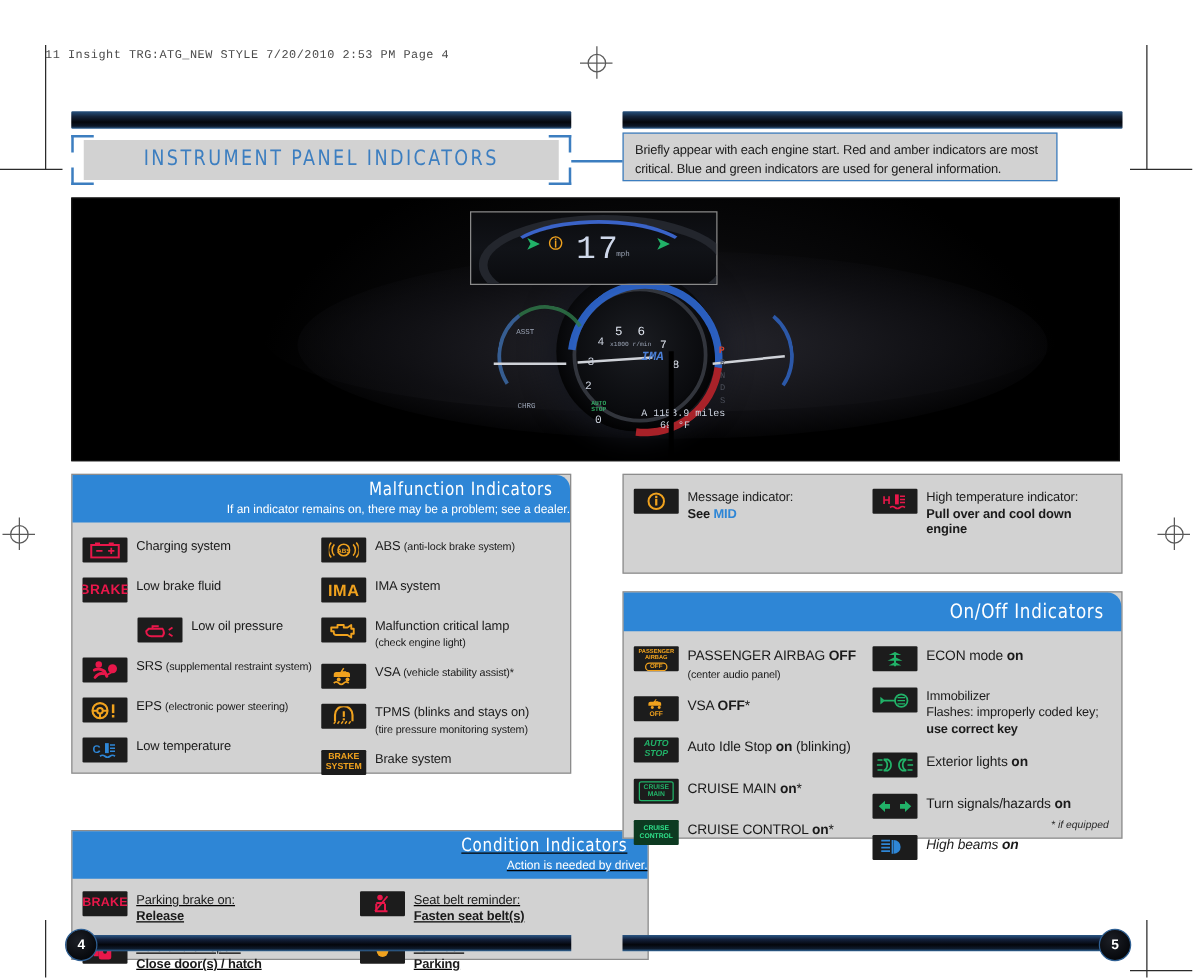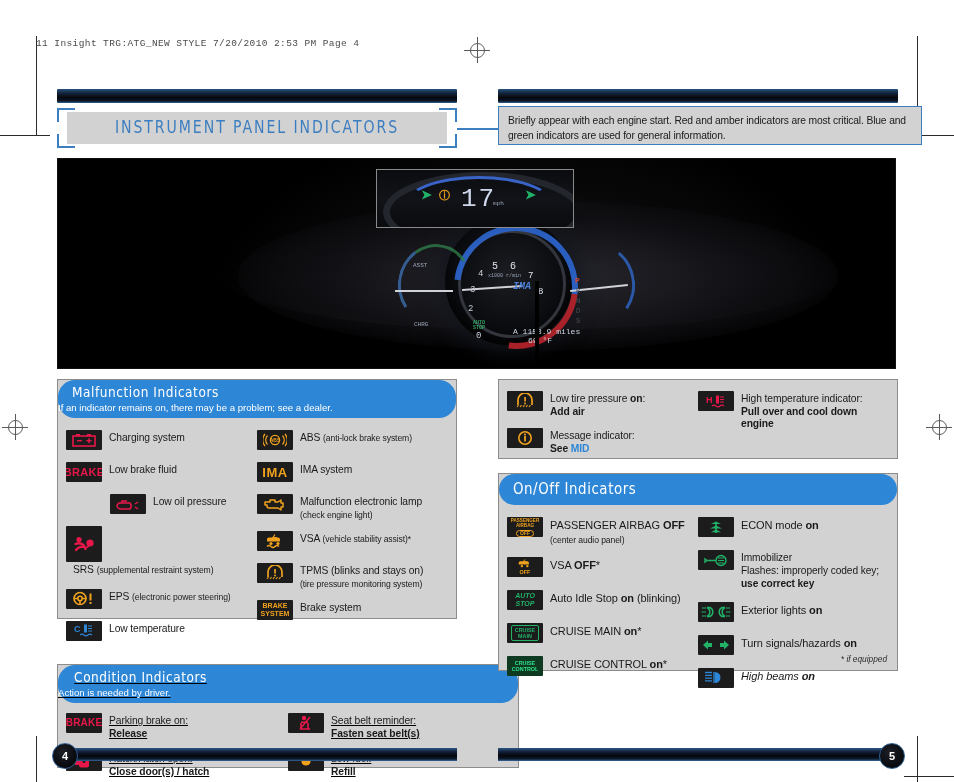--- a/index.html
+++ b/index.html
@@ -35,21 +35,21 @@
     font-size:17px;letter-spacing:2.1px;color:#3c7ec0;font-weight:400;
     transform:scaleX(.92);transform-origin:center;}
   .brk{position:absolute;width:16px;height:12px;border-color:#3c7ec0;border-style:solid;}
   .brk.tl{left:0;top:0;border-width:2px 0 0 2px;}
   .brk.tr{right:0;top:0;border-width:2px 2px 0 0;}
   .brk.bl{left:0;bottom:0;border-width:0 0 2px 2px;}
   .brk.br{right:0;bottom:0;border-width:0 2px 2px 0;}
   .connector{position:absolute;left:457px;top:92px;width:42px;height:2px;background:#3c7ec0;}
 
   
-  .note{position:absolute;left:498px;top:70px;width:424px;height:39px;
+  .note{position:absolute;left:498px;top:70px;width:348px;height:39px;
     background:#d2d2d2;border:1.5px solid #3c7ec0;box-sizing:border-box;}
   .note p{margin:0;padding:7px 9px 0 9px;font-size:10.3px;line-height:1.45;color:#1a1a1a;
     font-family:"Liberation Sans",sans-serif;letter-spacing:-.15px;}
 
   
   .photo{position:absolute;left:57px;top:122px;width:839px;height:211px;
     background:#000;overflow:hidden;border:1px solid #111;box-sizing:border-box;}
   .photo .dashsweep{position:absolute;left:150px;top:-40px;width:640px;height:210px;
     border-radius:50% 50% 45% 45%/70% 70% 30% 30%;
     background:radial-gradient(ellipse at 50% 95%,rgba(150,150,160,.30) 0%,rgba(60,60,70,.14) 45%,rgba(0,0,0,0) 72%);}
@@ -80,22 +80,22 @@
     border:1px solid #8a8a8a;
     background:linear-gradient(to bottom,#0b0c0f 0%,#111318 50%,#0a0b0e 100%);overflow:hidden;}
   .inset .arcband{position:absolute;left:6px;top:2px;width:186px;height:66px;border-radius:50%;
     border:7px solid #23262d;border-bottom-color:#4b4f58;}
   .inset .blue{position:absolute;left:26px;top:6px;width:146px;height:54px;border-radius:50%;
     border:3px solid transparent;border-top-color:#3a63c8;}
   .spl{position:absolute;left:477px;top:122px;width:4px;height:211px;background:#000;}
 
   
   .panel{position:absolute;background:#d2d2d2;border:1px solid #8c8c8c;box-sizing:border-box;}
-  .panel-hd{background:#2e86d6;color:#ffffff;text-align:left;padding:4px 0 5px 0;
-    border-top-right-radius:11px;border-radius:17px;}
+  .panel-hd{background:#2e86d6;color:#ffffff;text-align:right;padding:4px 0 5px 0;
+    border-top-right-radius:11px;}
   .panel-hd .h1{font-family:"DejaVu Sans Condensed","Liberation Sans Narrow","Liberation Sans",sans-serif;
     font-size:14.5px;letter-spacing:.6px;line-height:1.15;transform:scaleX(.93);display:block;}
   .panel-hd .h2{font-size:9.6px;line-height:1.2;display:block;margin-top:1px;
     font-family:"Liberation Sans",sans-serif;}
 
   .grid2{display:flex;}
   .grid2 .cl{width:50%;}
   .row{display:flex;align-items:flex-start;}
   .ico{width:36px;height:20px;flex:0 0 36px;background:#1c1c1c;border-radius:1px;
     position:relative;overflow:hidden;}
@@ -254,21 +254,21 @@
                 <svg width="26" height="15" viewBox="0 0 26 15">
                   <path d="M4 6 h11 a5 5 0 0 1 0 6 h-9 a4 4 0 0 1 -4 -4 z" fill="none" stroke="#e8174a" stroke-width="1.6"></path>
                   <path d="M7 6 v-2 h5" fill="none" stroke="#e8174a" stroke-width="1.5"></path>
                   <path d="M20 7 l3 -2 M20 10 l3 2" stroke="#e8174a" stroke-width="1.4"></path>
                 </svg>
               </div>
           </div>
           <div class="lbl"><span>Low oil pressure</span></div>
         </div>
 
-        <div class="row" style="margin-bottom:12px;flex-direction:column;">
+        <div class="row" style="margin-bottom:12px;">
           <div class="ico">
             <div class="g">
                 <svg width="24" height="16" viewBox="0 0 24 16">
                   <circle cx="7" cy="3.5" r="2.6" fill="#e8174a"></circle>
                   <path d="M3.5 8 q4 -2 8 1 l2 4" stroke="#e8174a" stroke-width="2.4" fill="none" stroke-linecap="round"></path>
                   <path d="M4 14 q3 -4 7 -3" stroke="#e8174a" stroke-width="2.2" fill="none" stroke-linecap="round"></path>
                   <circle cx="18" cy="7" r="3.6" fill="#e8174a"></circle>
                   <path d="M13.5 12 l3.5 -2" stroke="#e8174a" stroke-width="1.6"></path>
                 </svg>
               </div>
@@ -332,21 +332,21 @@
         </div>
 
         <div class="row" style="margin-bottom:10px;">
           <div class="ico">
             <div class="g">
                 <svg width="27" height="15" viewBox="0 0 27 15">
                   <path d="M5 5 h3 v-2 h5 v2 h3 l3 -2 v3 h2 v4 h-2 v3 l-3 -2 h-9 a2 2 0 0 1 -2 -2 v-1 h-2 v-3 z" fill="none" stroke="#f0a21e" stroke-width="1.5" stroke-linejoin="round"></path>
                 </svg>
               </div>
           </div>
-          <div class="lbl"><span>Malfunction electronic lamp</span><br><span class="sm">(check engine light)</span></div>
+          <div class="lbl"><span>Malfunction critical lamp</span><br><span class="sm">(check engine light)</span></div>
         </div>
 
         <div class="row" style="margin-bottom:12px;">
           <div class="ico">
             <div class="g">
                 <svg width="22" height="16" viewBox="0 0 22 16">
                   <path d="M5 4.5 h9 a2 2 0 0 1 2 2 v2 h-13 v-2 a2 2 0 0 1 2 -2 z" fill="#f0a21e"></path>
                   <circle cx="7" cy="10.5" r="1.6" fill="#f0a21e"></circle>
                   <circle cx="14" cy="10.5" r="1.6" fill="#f0a21e"></circle>
                   <path d="M3 13.5 q2 -2 4 0 q2 2 4 0 q2 -2 4 0" stroke="#f0a21e" stroke-width="1.3" fill="none"></path>
@@ -435,45 +435,30 @@
         </div>
         <div class="row">
           <div class="ico">
             <div class="g">
                 <svg width="16" height="16" viewBox="0 0 16 16">
                   <circle cx="8" cy="8" r="4.6" fill="#f0a21e"></circle>
                 </svg>
               </div>
           </div>
           <div class="lbl">
-            <span>Low fuel:</span><br><b>Refill</b>
+            <span>Low fuel:</span><br><b>Parking</b>
           </div>
         </div>
       </div>
     </div>
   </div>
 
   <div class="panel" style="left:498px;top:343px;width:400px;height:80px;">
     <div class="grid2" style="padding:11px 8px 0 8px;">
       <div class="cl">
-        <div class="row" style="margin-bottom:10px;">
-          <div class="ico">
-            <div class="g">
-                <svg width="24" height="16" viewBox="0 0 24 16">
-                  <path d="M5 12 v-5 a7 7 0 0 1 14 0 v5" fill="none" stroke="#f0a21e" stroke-width="1.7"></path>
-                  <rect x="11.2" y="4" width="1.7" height="4.5" fill="#f0a21e"></rect>
-                  <rect x="11.2" y="9.6" width="1.7" height="1.7" fill="#f0a21e"></rect>
-                  <path d="M4 14 l1.5 -2 M7 14 l1.5 -2 M10 14 l1.5 -2 M13 14 l1.5 -2 M16 14 l1.5 -2" stroke="#f0a21e" stroke-width="1.1"></path>
-                </svg>
-              </div>
-          </div>
-          <div class="lbl">
-            <span>Low tire pressure </span><b>on</b><span>:</span><br><b>Add air</b>
-          </div>
-        </div>
         <div class="row">
           <div class="ico">
             <div class="g">
                 <svg width="18" height="16" viewBox="0 0 18 16">
                   <circle cx="9" cy="8" r="6.2" fill="none" stroke="#f0a21e" stroke-width="1.6"></circle>
                   <rect x="8.1" y="6" width="1.8" height="5.4" fill="#f0a21e"></rect>
                   <rect x="8.1" y="3.6" width="1.8" height="1.8" fill="#f0a21e"></rect>
                 </svg>
               </div>
           </div>

